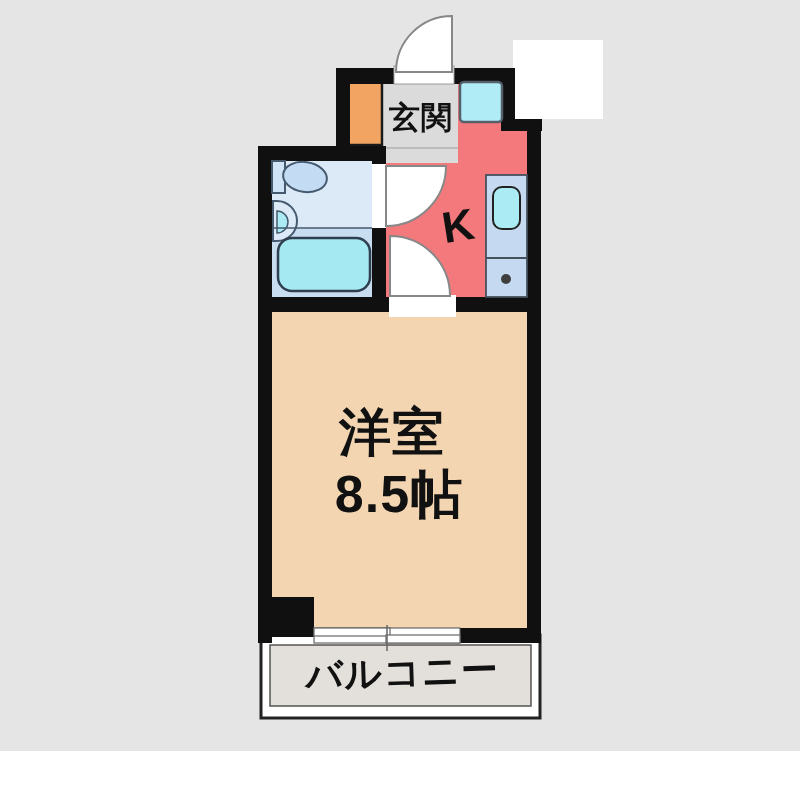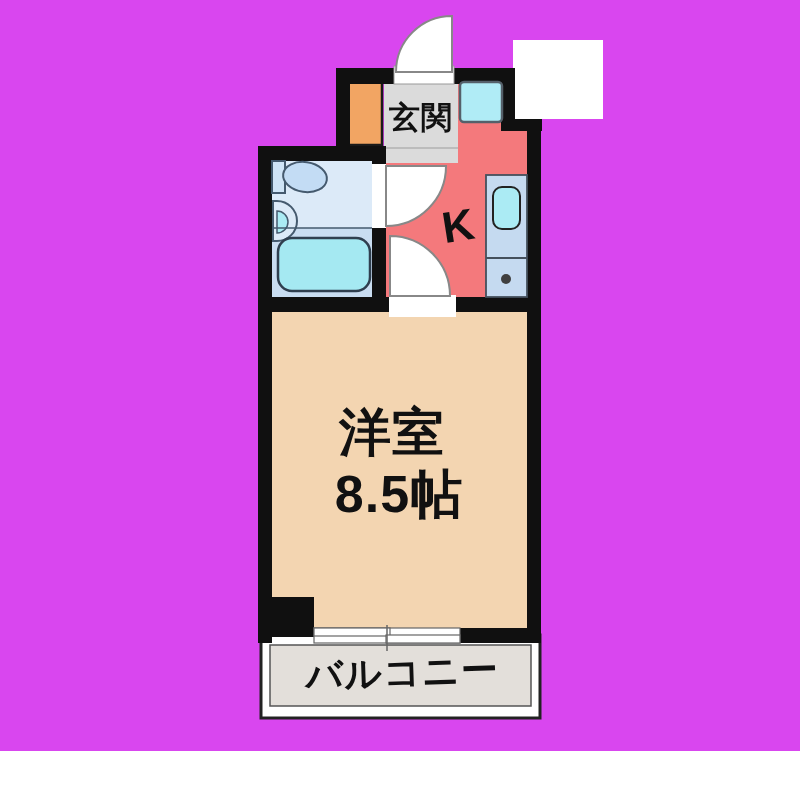--- a/index.html
+++ b/index.html
@@ -1,16 +1,16 @@
 <!DOCTYPE html>
 <html><head>
 <meta charset="utf-8">
 <style>
   html,body{margin:0;padding:0;background:#fff;}
-  .stage{position:relative;width:800px;height:751px;background:#d946ef;overflow:hidden;}
+  .stage{position:relative;width:800px;height:751px;background:#e5e5e5;overflow:hidden;}
   svg{display:block;}
   text{font-family:"Liberation Sans","DejaVu Sans",sans-serif;font-weight:bold;fill:#111;}
   .room-label{letter-spacing:1px;}
 </style>
 </head>
 <body>
 
 <div class="stage">
 <svg width="800" height="800" viewBox="0 0 800 800">
 

